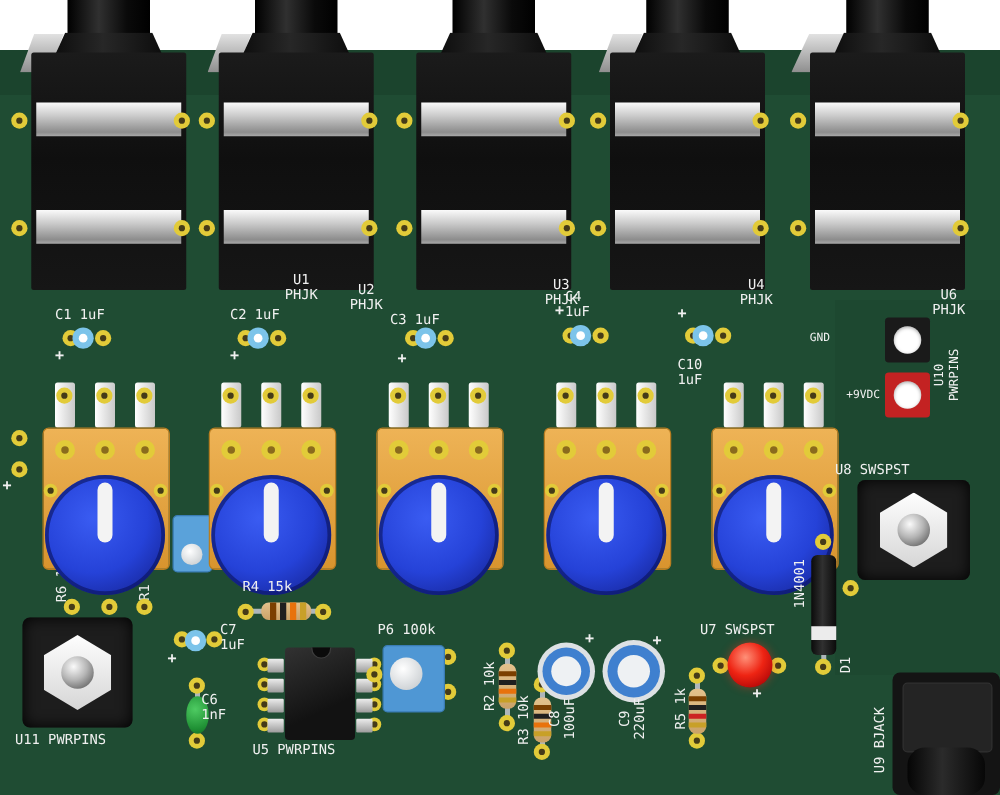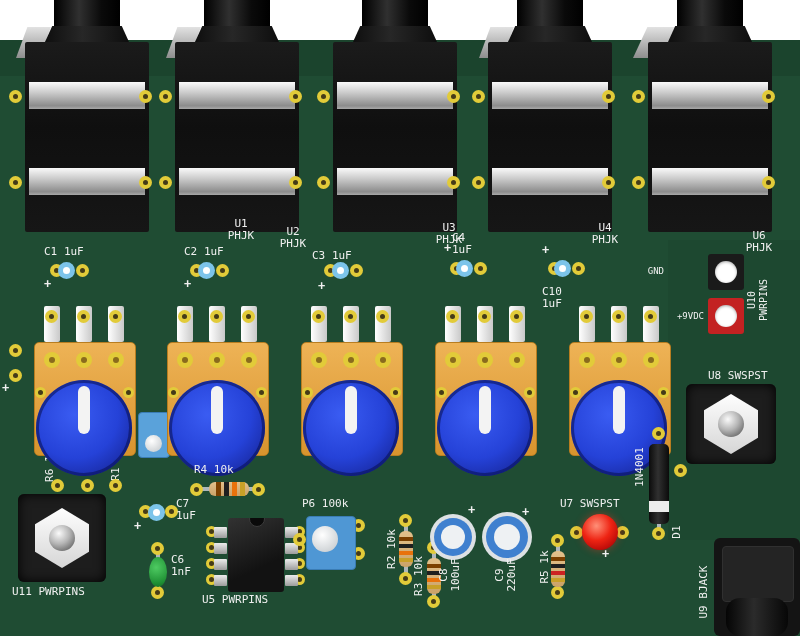--- a/index.html
+++ b/index.html
@@ -328,21 +328,21 @@
   <div class="abs ppin" style="left:708px;top:298px;background:#c32222">
     <div class="hole"></div>
   </div>
   <div class="abs lbl tiny ralign" style="left:628px;top:266px;width:36px">GND</div>
   <div class="abs lbl tiny ralign" style="left:656px;top:311px;width:48px">+9VDC</div>
   <div class="abs vlbl stack" style="left:726px;top:288px;width:64px;height:24px;font-size:10px">
     <span>U10</span>
       <span>PWRPINS</span>
   </div>
 
-  <div class="abs lbl" style="left:708px;top:370px">U8 SWSPST</div>
+  <div class="abs lbl" style="left:668px;top:370px">U8 SWSPST</div>
   <div class="abs sw" style="left:686px;top:384px;width:90px;height:80px">
     <div class="abs hex" style="left:18px;top:10px;width:54px;height:60px"></div>
     <div class="abs ball" style="left:32px;top:27px;width:26px;height:26px"></div>
   </div>
   <div class="abs pad" style="left:674px;top:464px"></div>
 
   <div class="abs sw" style="left:18px;top:494px;width:88px;height:88px">
     <div class="abs hex" style="left:17px;top:14px;width:54px;height:60px"></div>
     <div class="abs ball" style="left:31px;top:31px;width:26px;height:26px"></div>
   </div>
@@ -369,21 +369,21 @@
   </div>
   <div class="abs lbl" style="left:202px;top:594px">U5 PWRPINS</div>
 
   <div class="abs lbl" style="left:302px;top:498px">P6 100k</div>
   <div class="abs pad" style="left:293px;top:533px"></div>
   <div class="abs pad" style="left:352px;top:519px"></div>
   <div class="abs pad" style="left:352px;top:547px"></div>
   <div class="abs trim" style="left:306px;top:516px;width:48px;height:52px"></div>
   <div class="abs trimdisc" style="left:312px;top:526px;width:26px;height:26px"></div>
 
-  <div class="abs lbl" style="left:194px;top:464px">R4 10k</div>
+  <div class="abs lbl" style="left:194px;top:464px">R4 15k</div>
   <div class="abs pad" style="left:190px;top:483px"></div>
   <div class="abs pad" style="left:252px;top:483px"></div>
   <div class="abs lead" style="left:200px;top:487px;width:56px;height:4px"></div>
   <div class="abs rbody rh" style="left:209px;top:482px;width:40px;height:14px">
     <i style="left:7px;background:#7B3F00"></i>
       <i style="left:15px;background:#1f1f1f"></i>
       <i style="left:23px;background:#E8720C"></i>
       <i style="left:31px;background:#C8A028"></i>
   </div>
 
@@ -426,21 +426,21 @@
   <div class="abs plus" style="left:134px;top:520px">+</div>
   <div class="abs lbl stack" style="left:176px;top:498px">
     <span>C7</span>
       <span>1uF</span>
   </div>
 
   <div class="abs pad" style="left:151px;top:542px"></div>
   <div class="abs pad" style="left:151px;top:586px"></div>
   <div class="abs lead" style="left:156px;top:550px;width:4px;height:42px"></div>
   <div class="abs c6body" style="left:149px;top:557px"></div>
-  <div class="abs lbl stack" style="left:171px;top:554px">
+  <div class="abs lbl stack" style="left:161px;top:554px">
     <span>C6</span>
       <span>1nF</span>
   </div>
 
   <div class="abs ecap" style="left:430px;top:514px;width:46px;height:46px">
     <div class="ring"></div>
     <div class="ctr" style="inset:11px"></div>
   </div>
   <div class="abs plus" style="left:468px;top:504px">+</div>
   <div class="abs vlbl stack" style="left:422px;top:563px;width:56px;height:24px">

